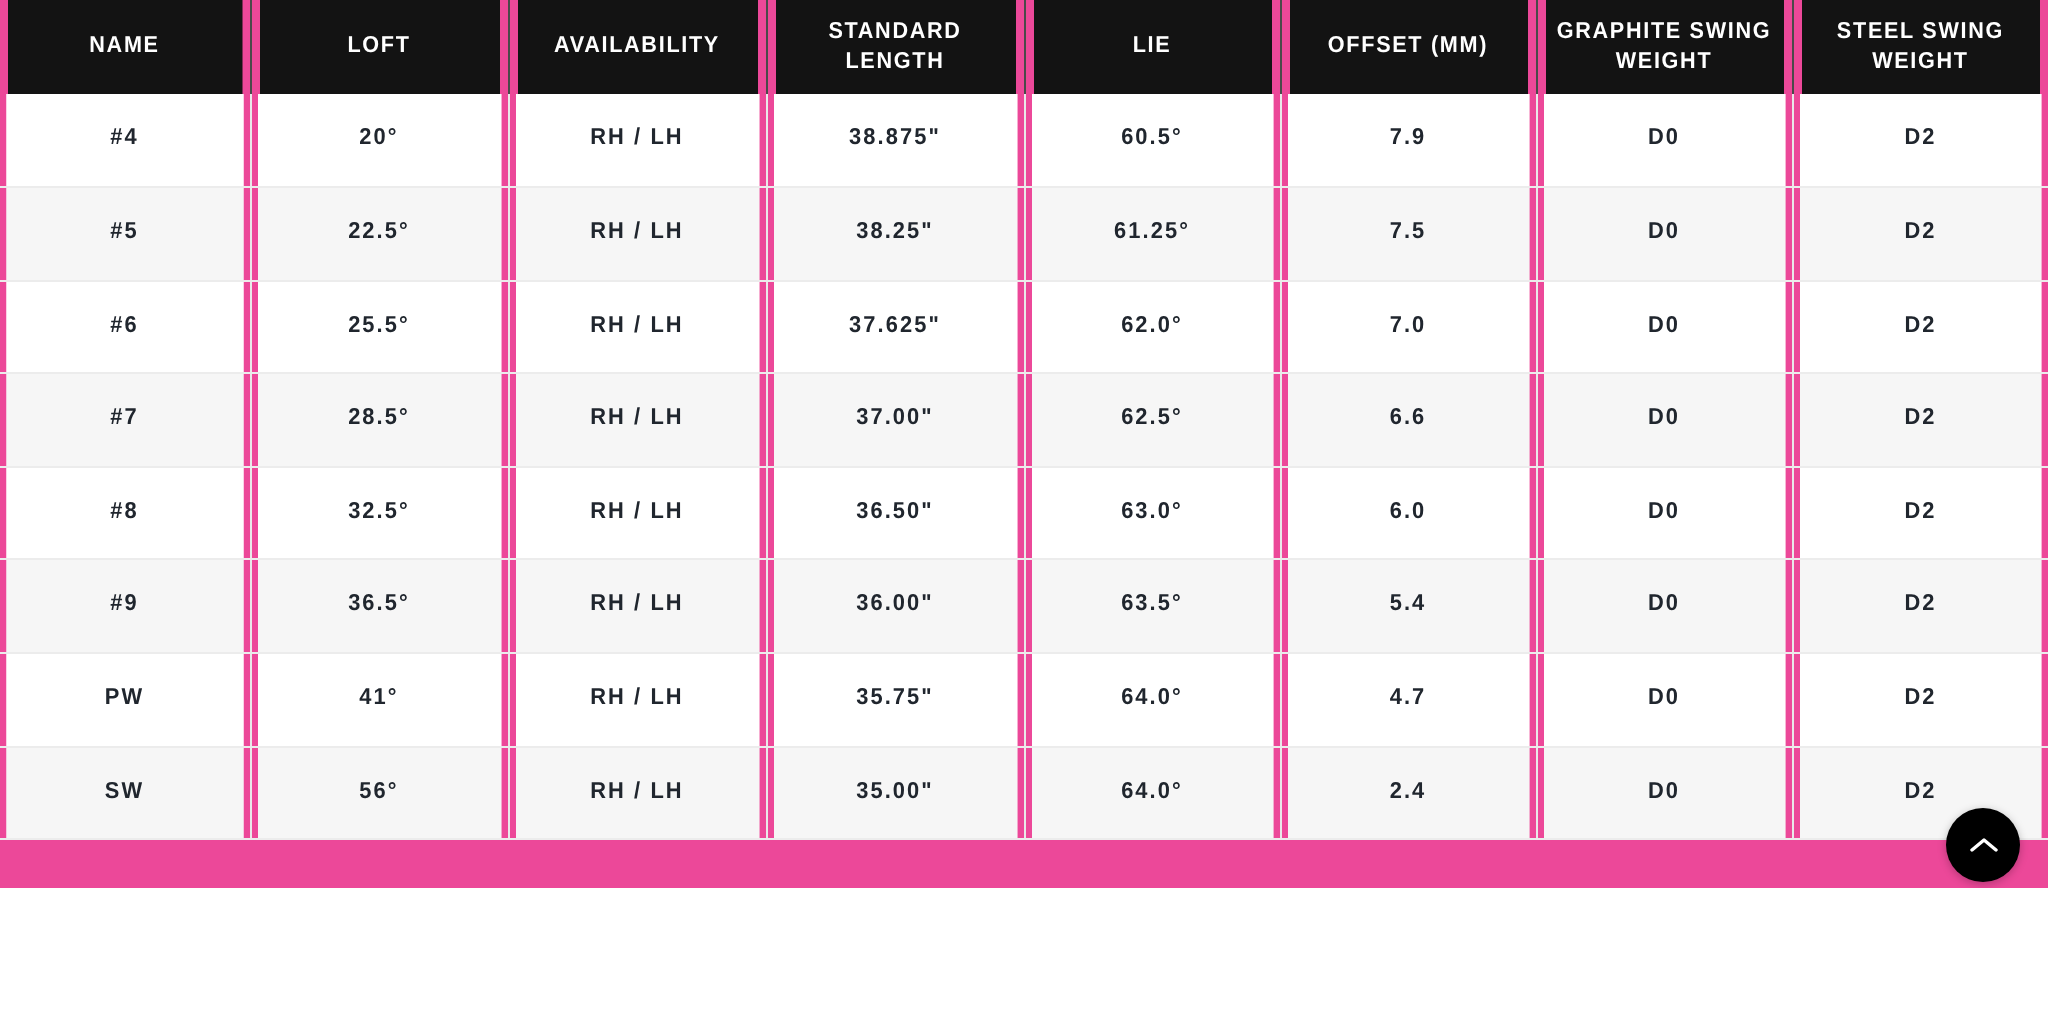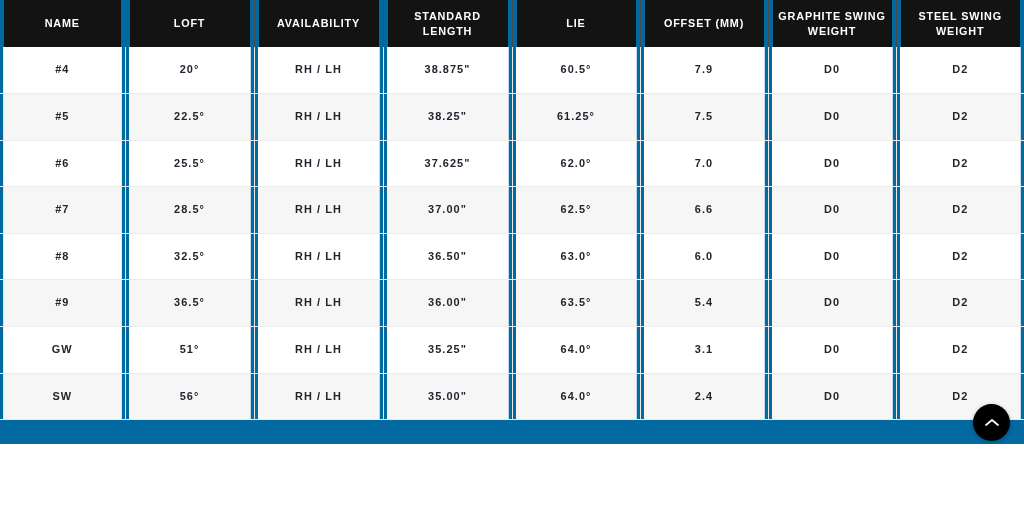--- a/index.html
+++ b/index.html
@@ -13,21 +13,21 @@
     overflow: hidden;
     font-family: "Liberation Sans", sans-serif;
     -webkit-font-smoothing: antialiased;
   }
 
   .spec-table-wrap {
     position: relative;
     width: 1024px;
     height: 444px;
     overflow: hidden;
-    background: #0369a1;
+    background: #ec4899;
   }
 
   table.spec-table {
     width: 1024px;
     border-collapse: collapse;
     table-layout: fixed;
   }
 
   
   table.spec-table thead th {
@@ -191,26 +191,26 @@
           <td>#9</td>
           <td>36.5°</td>
           <td>RH / LH</td>
           <td>36.00"</td>
           <td>63.5°</td>
           <td>5.4</td>
           <td>D0</td>
           <td>D2</td>
         </tr>
         <tr class="row-odd">
-          <td>GW</td>
-          <td>51°</td>
-          <td>RH / LH</td>
-          <td>35.25"</td>
+          <td>PW</td>
+          <td>41°</td>
+          <td>RH / LH</td>
+          <td>35.75"</td>
           <td>64.0°</td>
-          <td>3.1</td>
+          <td>4.7</td>
           <td>D0</td>
           <td>D2</td>
         </tr>
         <tr class="row-even">
           <td>SW</td>
           <td>56°</td>
           <td>RH / LH</td>
           <td>35.00"</td>
           <td>64.0°</td>
           <td>2.4</td>

